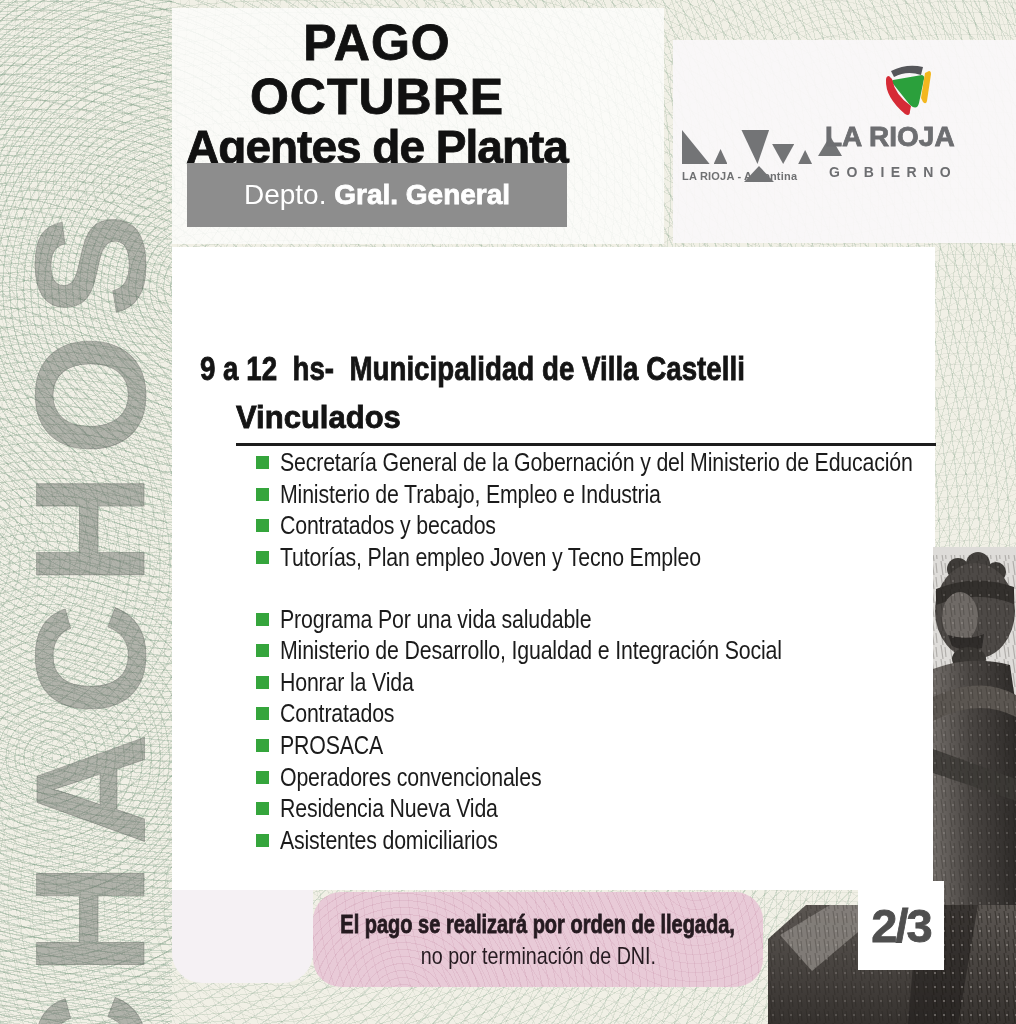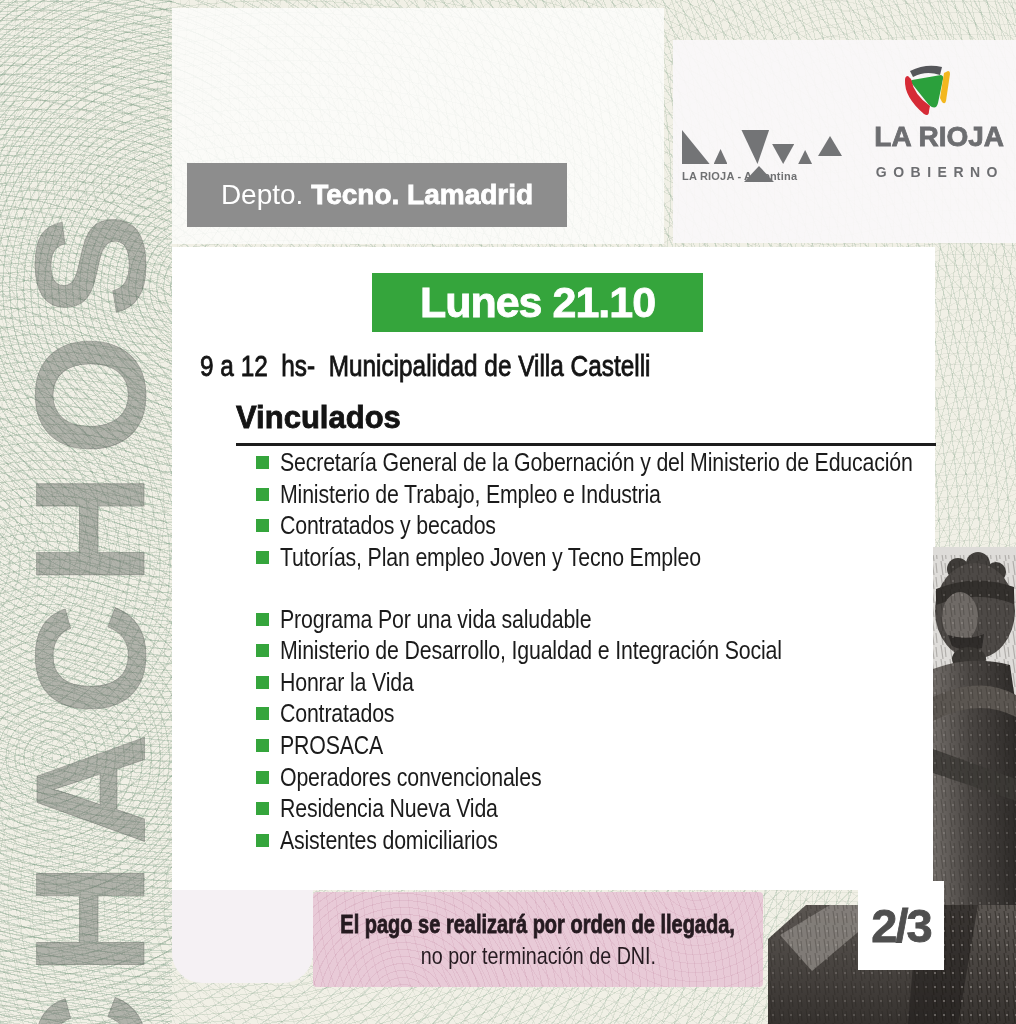--- a/index.html
+++ b/index.html
@@ -66,36 +66,36 @@
   .t { background:#737476; display:inline-block; }
   .t1 { width:30px; height:34px; clip-path:polygon(0 0,100% 100%,0 100%); }
   .t2 { width:15px; height:15px; clip-path:polygon(50% 0,100% 100%,0 100%); margin-left:4px; }
   .t3 { width:30px; height:34px; clip-path:polygon(0 0,100% 0,58% 100%); margin-left:14px; }
   .t4 { width:24px; height:20px; clip-path:polygon(0 0,100% 0,50% 100%); margin-left:3px; }
   .t5 { width:15px; height:14px; clip-path:polygon(50% 0,100% 100%,0 100%); margin-left:4px; }
   .t6 { width:26px; height:20px; clip-path:polygon(50% 0,100% 100%,0 100%); margin-left:6px; margin-bottom:8px; }
   .t7 { width:30px; height:16px; clip-path:polygon(0 100%,50% 0,100% 100%); position:absolute; left:62px; top:52px; }
   .lr-arg-caption { font-size:11px; font-weight:700; color:#6f7072; margin-top:6px; letter-spacing:.2px; }
 
-  .lr-gob { position:absolute; right:12px; top:22px; width:160px; text-align:right; color:#6d6e71; }
+  .lr-gob { position:absolute; right:31px; top:22px; width:160px; text-align:left; color:#6d6e71; }
   .lr-gob .shield { display:block; margin:0 auto 6px auto; }
   .lr-gob-line1 { font-size:28px; font-weight:700; letter-spacing:0; line-height:26px; }
   .lr-gob-line2 { font-size:14px; font-weight:700; letter-spacing:6.5px; margin-top:14px; margin-left:4px; }
 
   
   .card { position:absolute; left:172px; top:247px; width:763px; height:643px; background:#fff; }
 
   .date-badge {
     position:absolute; left:372px; top:273px; width:331px; height:59px;
     background:#35a53c; color:#fff;
     display:flex; align-items:center; justify-content:center;
     font-size:43px; font-weight:700; letter-spacing:-1px;
   }
 
-  .schedule { position:absolute; left:200px; top:350px; color:#141414; font-size:29px; font-weight:400; }
+  .schedule { position:absolute; left:200px; top:350px; color:#141414; font-size:33px; font-weight:700; }
   .schedule .squeeze { display:inline-block; transform:scaleX(.84); transform-origin:0 50%; white-space:pre; }
 
   .section-heading {
     position:absolute; left:208px; top:400px; width:700px;
     border-bottom:3px solid #1c1c1c; padding-bottom:7px;
     font-size:31px; font-weight:700; color:#141414;margin-left:28px;
   }
 
   .bullet-list { position:absolute; left:208px; top:447px; list-style:none; }
   .bullet-list li { display:flex; align-items:center; height:31.6px;padding-left:48px; }
@@ -106,21 +106,21 @@
     white-space:nowrap; font-size:26px; color:#1b1b1b; letter-spacing:-.2px;
   }
 
   
   .footer-band {
     position:absolute; left:172px; top:890px; width:141px; height:93px;
     background:#f5f1f4; border-radius:0 0 30px 30px;
   }
   .pink-note {
     position:absolute; left:313px; top:892px; width:450px; height:95px;
-    background-color:#e8cad7; border-radius:4px;
+    background-color:#e8cad7; border-radius:28px;
     background-image:
       repeating-radial-gradient(circle at 20% 120%, rgba(150,60,100,.10) 0 1px, transparent 1px 7px),
       repeating-radial-gradient(circle at 85% -20%, rgba(150,60,100,.08) 0 1px, transparent 1px 9px);
     display:flex; flex-direction:column; align-items:center; justify-content:center;
     color:#251a20; text-align:center;
   }
   .note-line1 { font-size:25px; font-weight:700; line-height:33px; transform:scaleX(.8); white-space:nowrap; }
   .note-line2 { font-size:24px; font-weight:400; line-height:30px; transform:scaleX(.82); white-space:nowrap; }
 
   .statue { position:absolute; left:768px; top:547px; width:248px; height:477px; z-index:2; }
@@ -135,21 +135,26 @@
 </head>
 <body>
 
 <div class="poster">
 
   <div class="pattern-strip"></div>
 
   <div class="watermark heavy">CHACHOS</div>
 
   <div class="header-panel"></div>
-  <div class="dept-badge"><span>Depto. </span><span class="bold heavy">Tecno. Lamadrid</span></div>
+  <div class="title-block">
+    <div class="title-line1 heavy">PAGO OCTUBRE</div>
+    <div class="title-line2 heavy">Agentes de Planta</div>
+    <div class="title-line3 heavy">y Vinculados</div>
+  </div>
+  <div class="dept-badge"><span>Depto. </span><span class="bold heavy">Gral. General</span></div>
 
   <div class="logo-panel">
     <div class="lr-arg">
       <div class="tri-row">
         <span class="t t1"></span>
           <span class="t t2"></span>
           <span class="t t3"></span>
           <span class="t t4"></span>
           <span class="t t5"></span>
           <span class="t t6"></span>
@@ -164,21 +169,20 @@
         <path d="M48,10 L52,8 Q54,8 54,11 L50,38 Q49,42 46,39 L44,35 Z" fill="#f3b71f"></path>
         <path d="M12,13 Q9,13 9,17 Q8,34 28,51 Q33,54 33,48 L34,43 Q18,32 15,16 Z" fill="#d62b36"></path>
       </svg>
       <div class="lr-gob-line1 heavy">LA RIOJA</div>
       <div class="lr-gob-line2">GOBIERNO</div>
     </div>
   </div>
 
   <div class="card"></div>
 
-  <div class="date-badge heavy">Lunes 21.10</div>
 
   <div class="schedule"><span class="squeeze heavy">9 a 12  hs-  Municipalidad de Villa Castelli</span></div>
 
   <div class="section-heading heavy">Vinculados</div>
 
   <ul class="bullet-list">
     <li>
         <span class="bullet-sq"></span>
         <span class="li-text">Secretaría General de la Gobernación y del Ministerio de Educación</span>
       </li>

